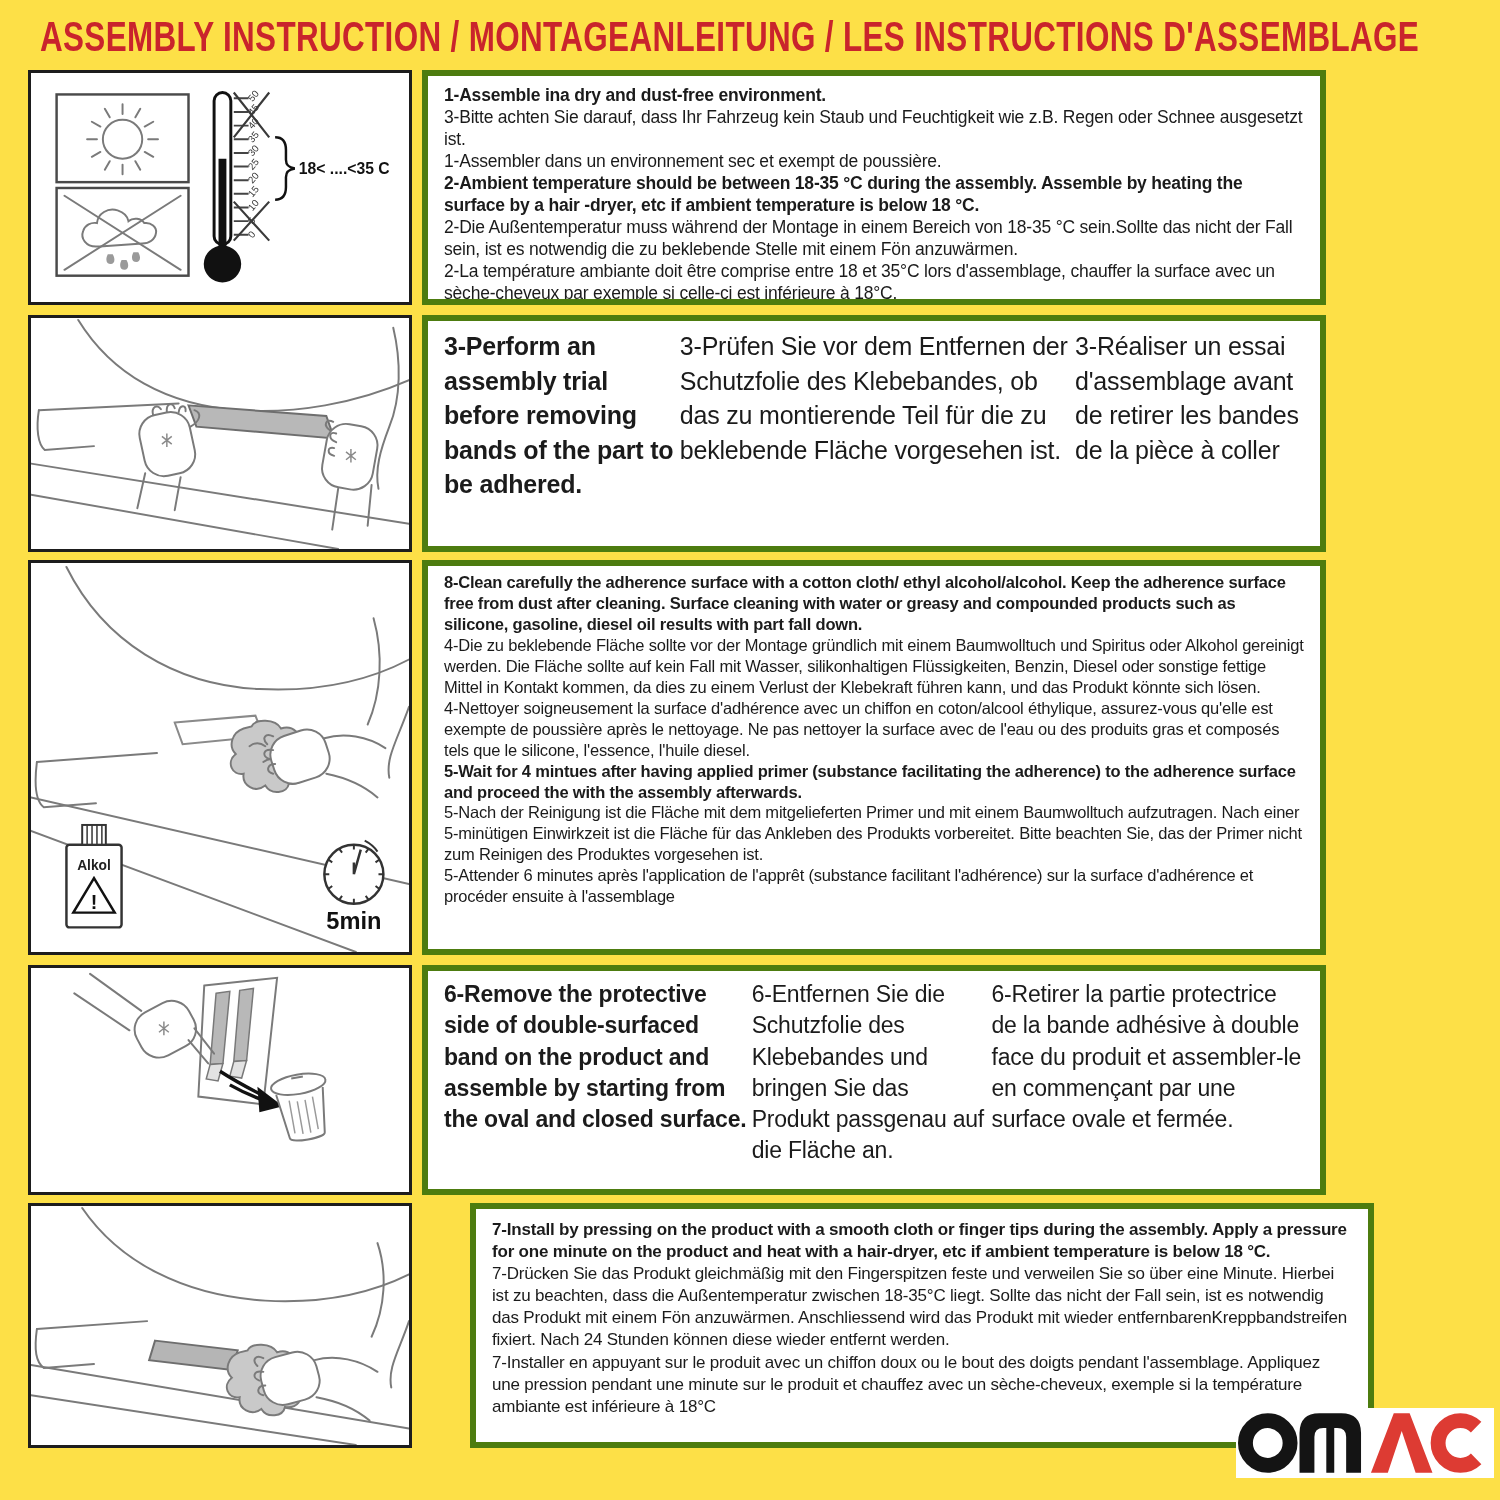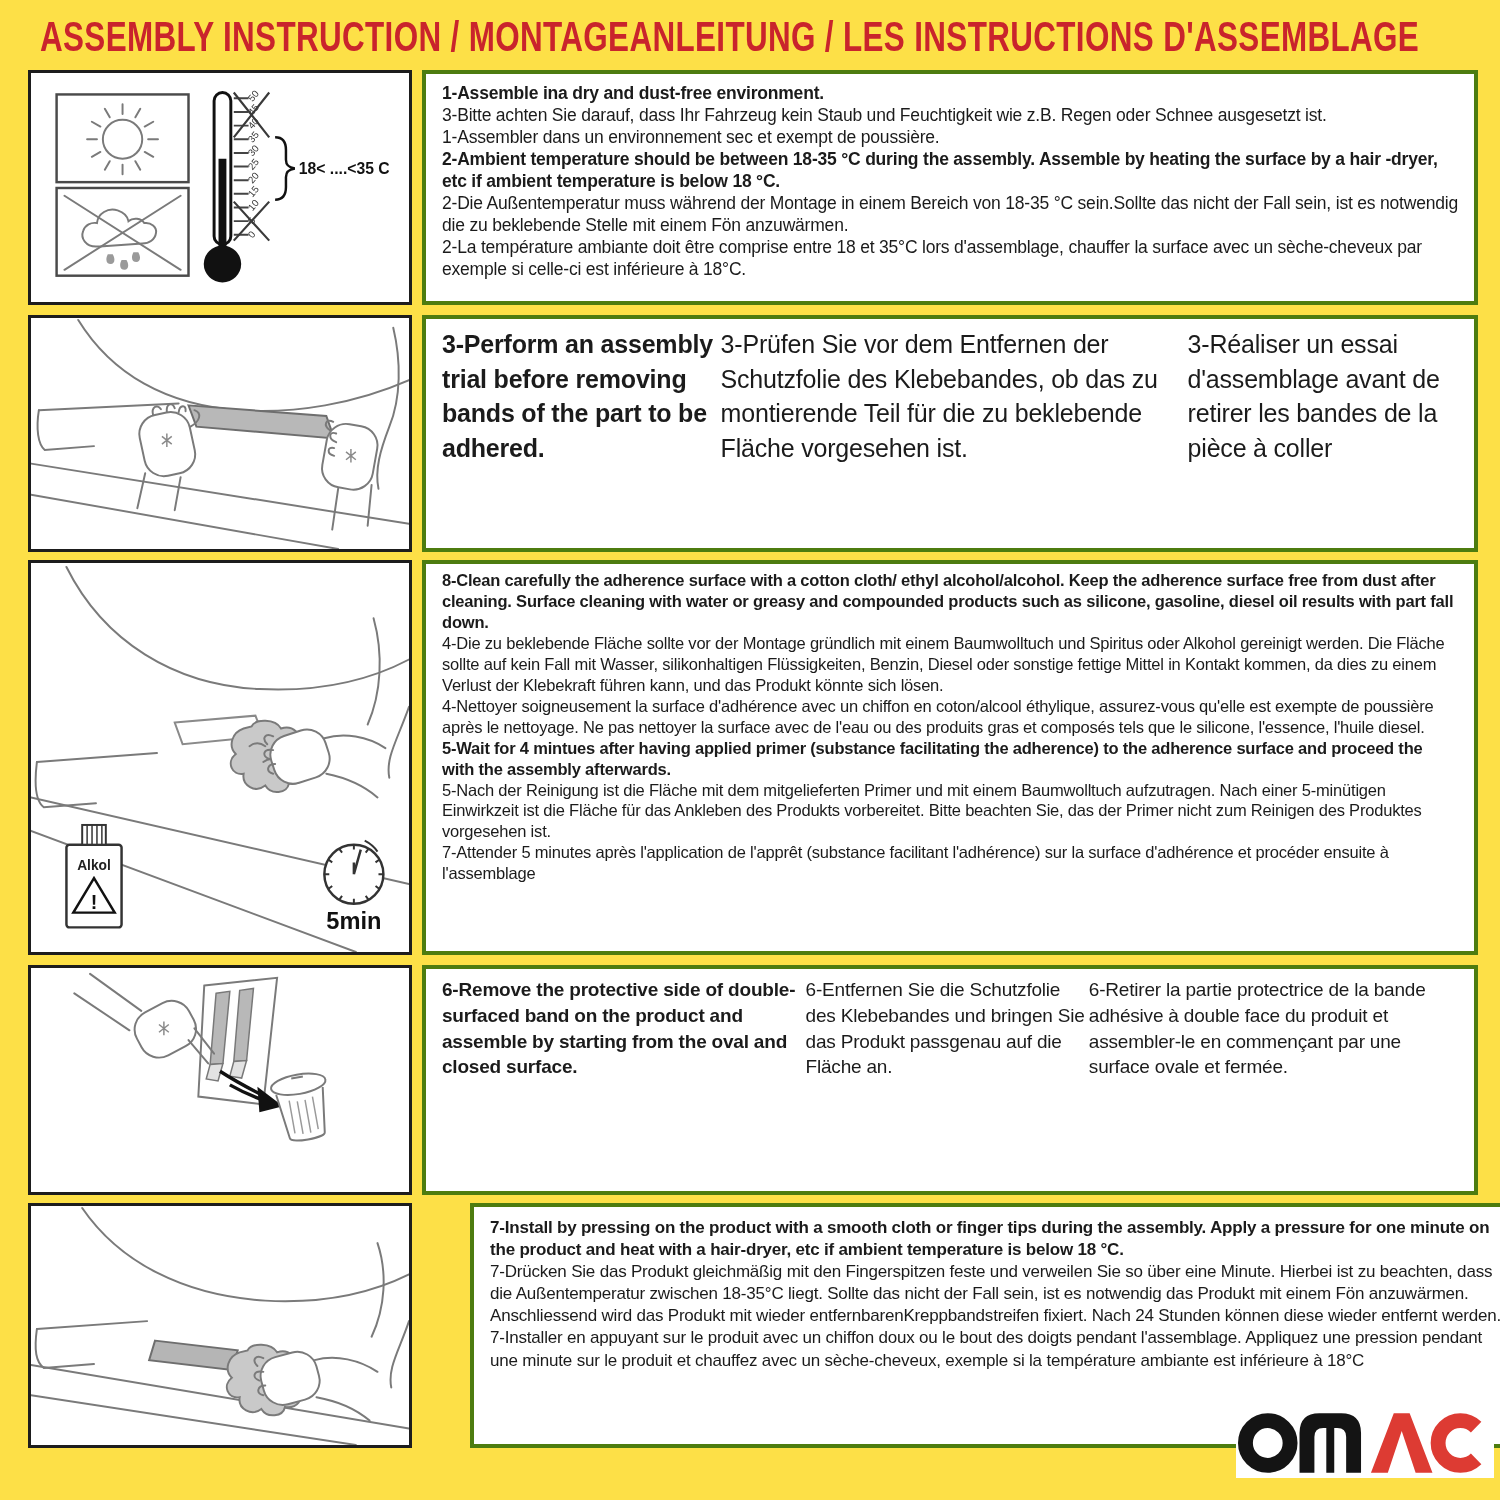--- a/index.html
+++ b/index.html
@@ -1,33 +1,33 @@
 <!DOCTYPE html>
 <html><head>
 <meta charset="utf-8">
 <style>
   html,body{margin:0;padding:0;background:#ffffff;}
   body{width:1500px;height:1500px;position:relative;font-family:"Liberation Sans","DejaVu Sans",sans-serif;color:#1b1b1b;}
   .sheet{position:absolute;inset:0;background:#fde047;overflow:hidden;}
   .title{position:absolute;top:12px;left:40px;font-size:43px;font-weight:bold;color:#C9242C;white-space:nowrap;transform:scaleX(0.73);transform-origin:0 50%;letter-spacing:.5px;}
   .illu{position:absolute;left:28px;width:384px;border:3px solid #1d1d1d;background:#fff;box-sizing:border-box;}
   .illu svg{display:block;width:100%;height:100%;}
-  .text{position:absolute;left:422px;width:1056px;border:4px solid #4d7c0f;background:#fff;box-sizing:border-box;padding:8px 16px;letter-spacing:-0.2px;overflow:hidden;}
+  .text{position:absolute;left:422px;width:904px;border:6px solid #4d7c0f;background:#fff;box-sizing:border-box;padding:8px 16px;letter-spacing:-0.2px;overflow:hidden;}
   .r1{top:70px;height:235px;}
   .r2{top:315px;height:237px;}
   .r3{top:560px;height:395px;}
   .r4{top:965px;height:230px;}
   .r5{top:1203px;height:245px;}
   .text p{margin:0;}
   .b{font-weight:bold;}
   .small{font-size:17.5px;line-height:1.26;}
   .tiny{font-size:16.5px;line-height:1.27;padding-top:6px;}
   .smaller{font-size:17px;line-height:1.3;padding-top:10px;margin-left:48px;}
   .big{font-size:25px;line-height:1.38;}
-  .med{font-size:19px;line-height:1.36;}
+  .med{font-size:23px;line-height:1.36;}
   .mid{display:flex;justify-content:center;}
   .gap{margin-top:16px;}
   .gap2{margin-top:14px;}
   .logo{position:absolute;left:1236px;top:1408px;width:258px;height:70px;background:#fff;display:flex;align-items:center;justify-content:center;}
   .logo svg{width:254px;height:68px;display:block;}
   .sr{position:absolute;width:1px;height:1px;overflow:hidden;clip:rect(0 0 0 0);white-space:nowrap;}
   .sk{stroke:#7a7a7a;stroke-width:2;fill:none;stroke-linecap:round;}
 </style>
 </head>
 <body>
@@ -157,21 +157,21 @@
         <text x="328" y="372" font-size="24" font-weight="bold" fill="#111" text-anchor="middle">5min</text>
       </g>
     </svg>
   </div>
   <div class="text r3 tiny">
     <p class="b">8-Clean carefully the adherence surface with a cotton cloth/ ethyl alcohol/alcohol. Keep the adherence surface free from dust after cleaning. Surface cleaning with water or greasy and compounded products such as silicone, gasoline, diesel oil results with part fall down.</p>
     <p>4-Die zu beklebende Fläche sollte vor der Montage gründlich mit einem Baumwolltuch und Spiritus oder Alkohol gereinigt werden. Die Fläche sollte auf kein Fall mit Wasser, silikonhaltigen Flüssigkeiten, Benzin, Diesel oder sonstige fettige Mittel in Kontakt kommen, da dies zu einem Verlust der Klebekraft führen kann, und das Produkt könnte sich lösen.</p>
     <p>4-Nettoyer soigneusement la surface d'adhérence avec un chiffon en coton/alcool éthylique, assurez-vous qu'elle est exempte de poussière après le nettoyage. Ne pas nettoyer la surface avec de l'eau ou des produits gras et composés tels que le silicone, l'essence, l'huile diesel.</p>
     <p class="b gap2">5-Wait for 4 mintues after having applied primer (substance facilitating the adherence) to the adherence surface and proceed the with the assembly afterwards.</p>
     <p>5-Nach der Reinigung ist die Fläche mit dem mitgelieferten Primer und mit einem Baumwolltuch aufzutragen. Nach einer 5-minütigen Einwirkzeit ist die Fläche für das Ankleben des Produkts vorbereitet. Bitte beachten Sie, das der Primer nicht zum Reinigen des Produktes vorgesehen ist.</p>
-    <p>7-Attender 5 minutes après l'application de l'apprêt (substance facilitant l'adhérence) sur la surface d'adhérence et procéder ensuite à l'assemblage</p>
+    <p>5-Attender 6 minutes après l'application de l'apprêt (substance facilitant l'adhérence) sur la surface d'adhérence et procéder ensuite à l'assemblage</p>
   </div>
 
   <div class="illu r4">
     <svg viewBox="0 0 384 230" preserveAspectRatio="none">
       <polygon points="176,18 250,10 236,140 170,132" fill="#fff" stroke="#7a7a7a" stroke-width="2"></polygon>
       <polygon points="188,26 202,24 195,98 182,99" fill="#b8b8b8" stroke="#787878" stroke-width="1.5"></polygon>
       <polygon points="212,23 226,21 219,95 206,96" fill="#b8b8b8" stroke="#787878" stroke-width="1.5"></polygon>
       <polygon points="182,99 195,98 190,116 178,114" fill="#e2e2e2" stroke="#787878" stroke-width="1.5"></polygon>
       <polygon points="206,96 219,95 214,113 202,111" fill="#e2e2e2" stroke="#787878" stroke-width="1.5"></polygon>
       <g>

